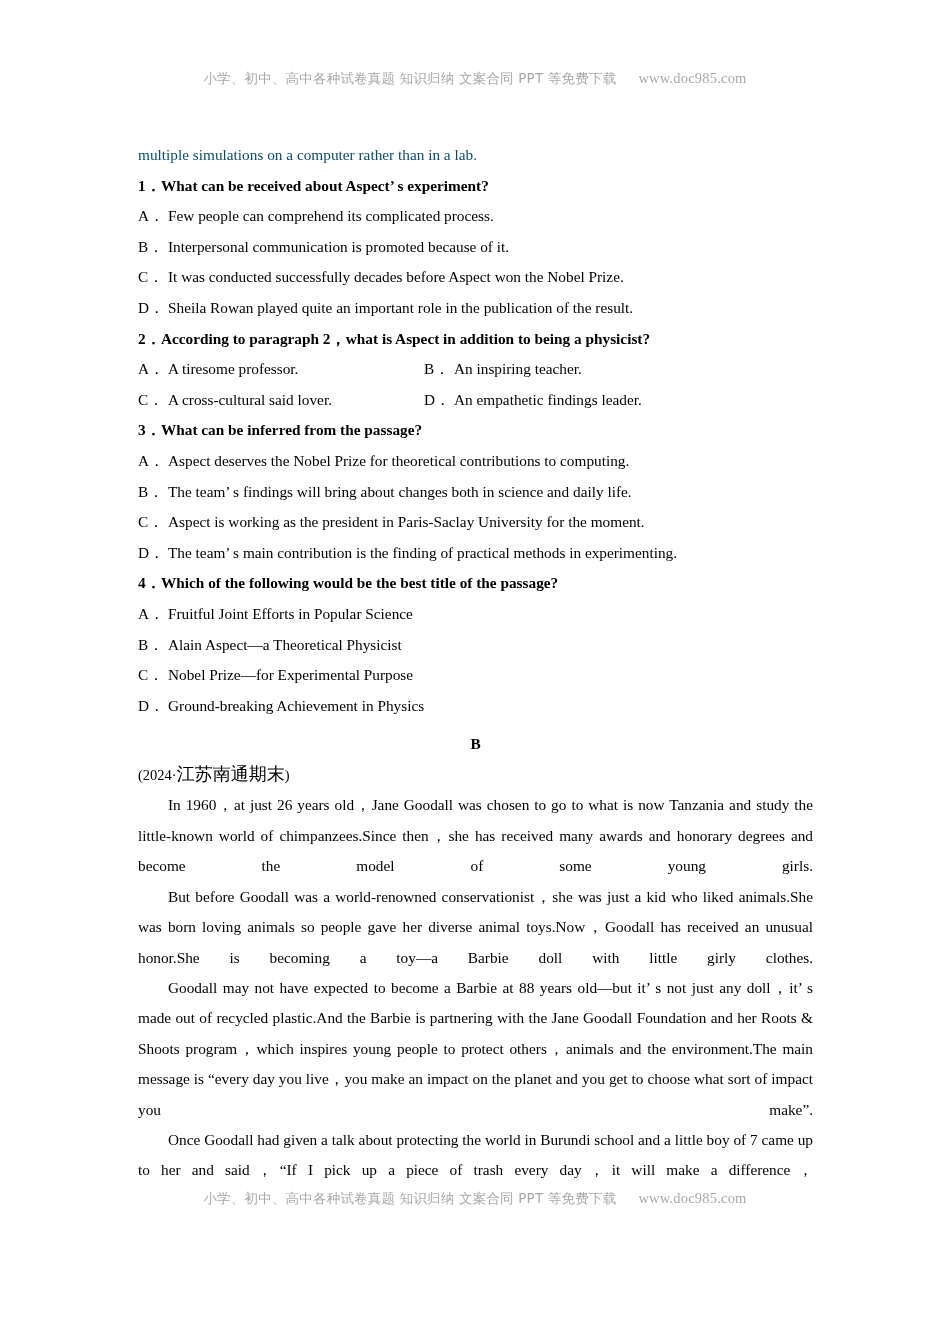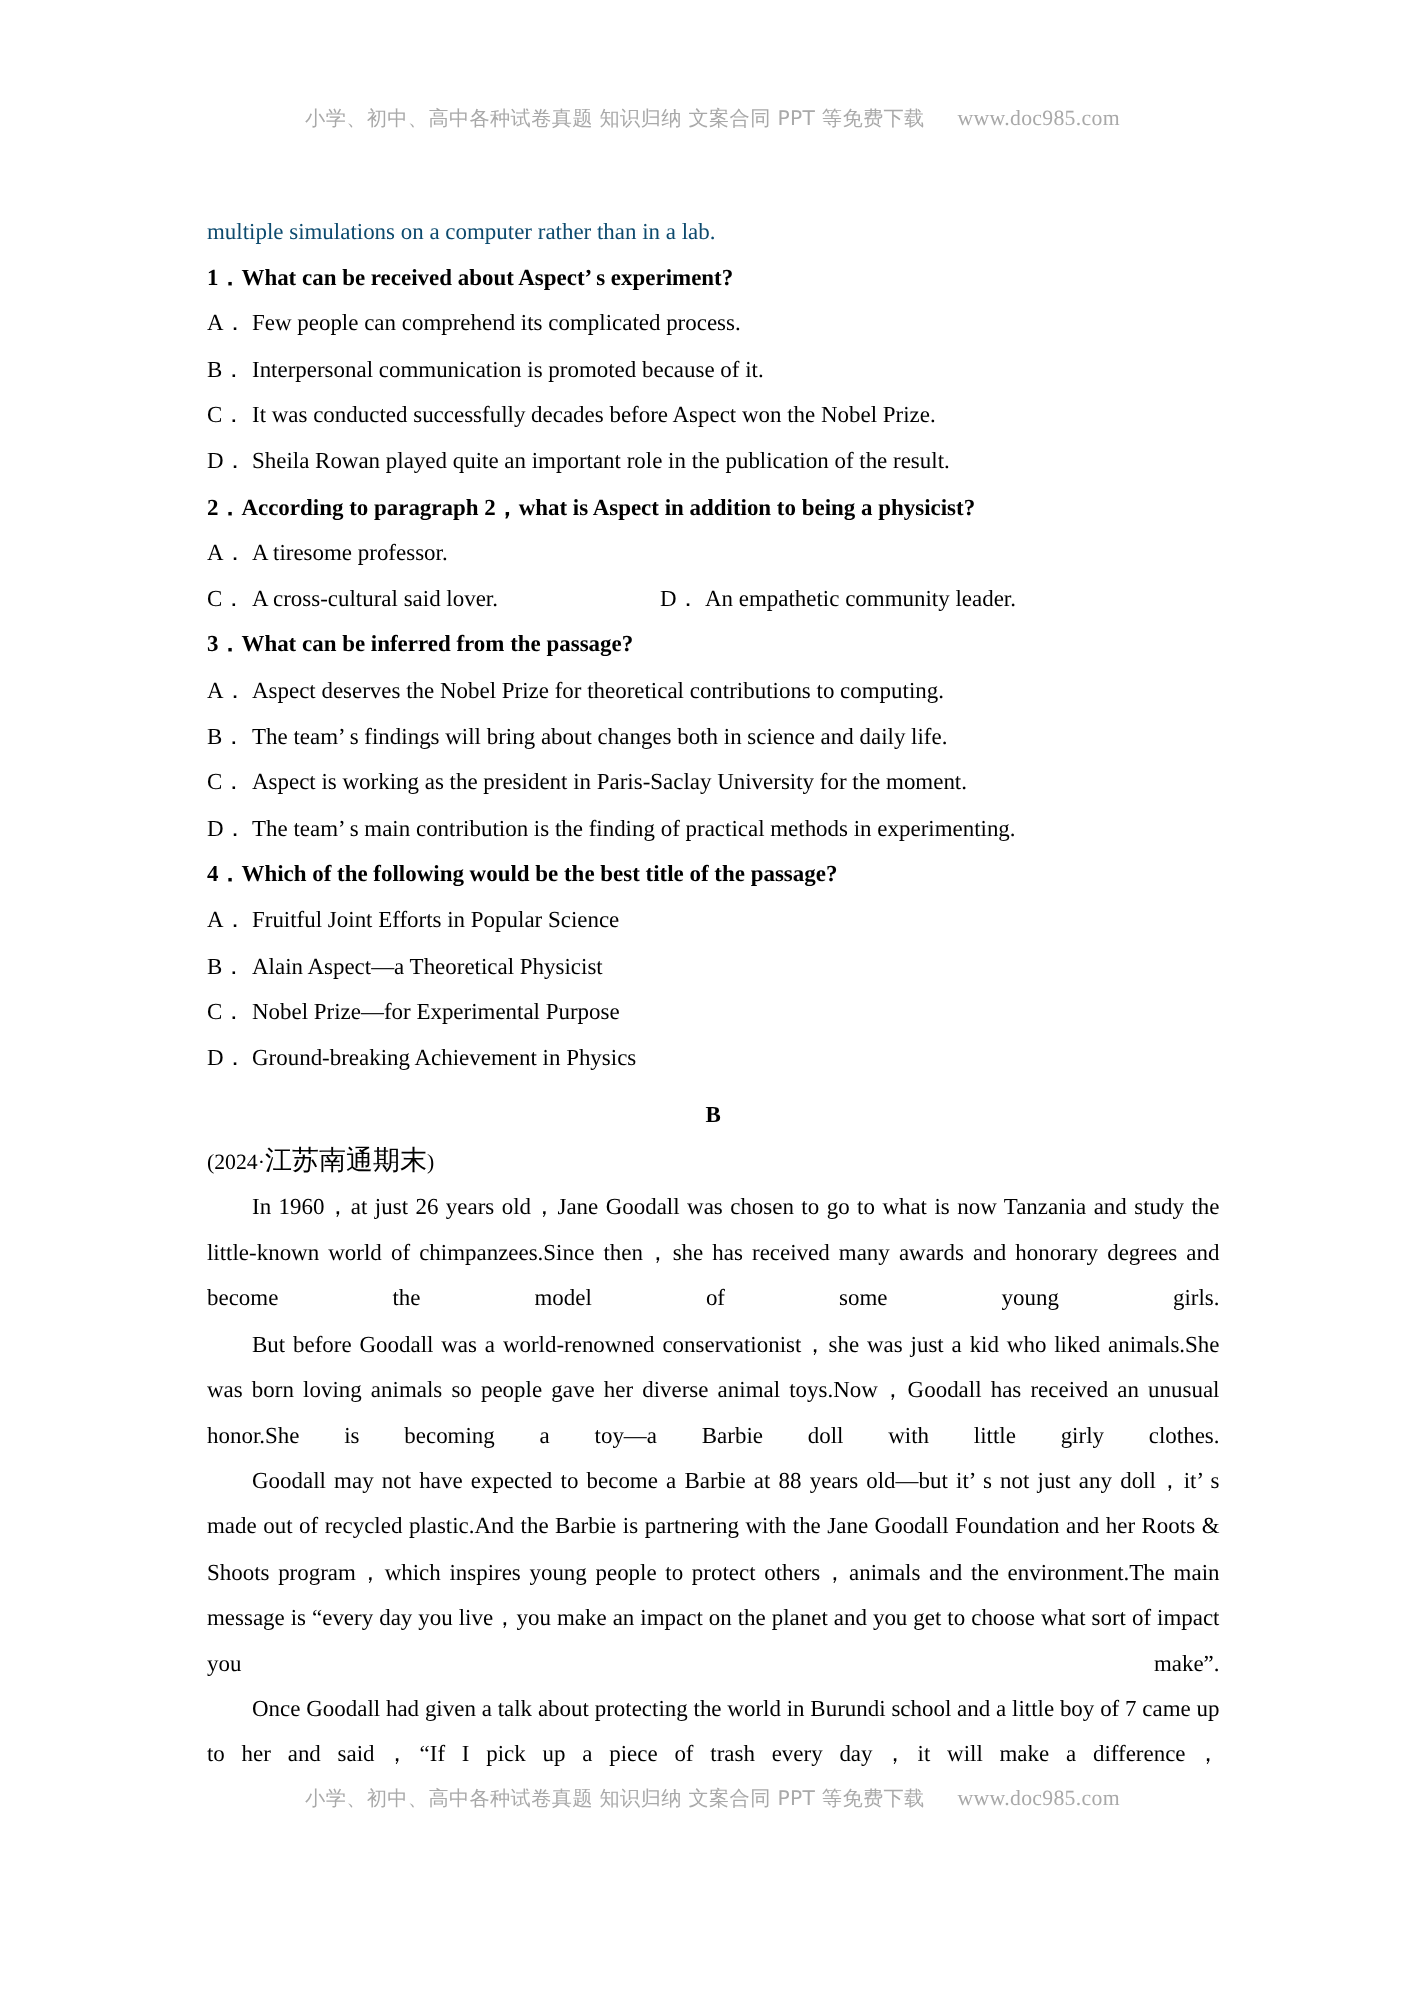--- a/index.html
+++ b/index.html
@@ -75,21 +75,20 @@
     white-space: nowrap;
   }
   .opt .lbl {
     display: inline-block;
     width: 30px;
   }
 
   .opt-row {
     display: flex;
     line-height: 30.6px;
-    gap: 16px;
   }
   .opt-row .col {
     font-size: 15.3px;
     white-space: nowrap;
   }
   .opt-row .col-a { width: 286px; }
   .opt-row .col-b { width: 300px; }
   .opt-row .col .lbl {
     display: inline-block;
     width: 30px;
@@ -141,24 +140,25 @@
 
     <div class="stem"><span>1．</span><span>What can be received about Aspect’ s experiment?</span></div>
     <div class="opt"><span class="lbl">A．</span><span>Few people can comprehend its complicated process.</span></div>
     <div class="opt"><span class="lbl">B．</span><span>Interpersonal communication is promoted because of it.</span></div>
     <div class="opt"><span class="lbl">C．</span><span>It was conducted successfully decades before Aspect won the Nobel Prize.</span></div>
     <div class="opt"><span class="lbl">D．</span><span>Sheila Rowan played quite an important role in the publication of the result.</span></div>
 
     <div class="stem"><span>2．</span><span>According to paragraph 2，what is Aspect in addition to being a physicist?</span></div>
     <div class="opt-row">
       <div class="col col-a"><span class="lbl">A．</span><span>A tiresome professor.</span></div>
+      <div class="col col-b"><span class="lbl">B．</span><span>An inspiring teacher.</span></div>
     </div>
     <div class="opt-row">
       <div class="col col-a"><span class="lbl">C．</span><span>A cross-cultural said lover.</span></div>
-      <div class="col col-b"><span class="lbl">D．</span><span>An empathetic community leader.</span></div>
+      <div class="col col-b"><span class="lbl">D．</span><span>An empathetic findings leader.</span></div>
     </div>
 
     <div class="stem"><span>3．</span><span>What can be inferred from the passage?</span></div>
     <div class="opt"><span class="lbl">A．</span><span>Aspect deserves the Nobel Prize for theoretical contributions to computing.</span></div>
     <div class="opt"><span class="lbl">B．</span><span>The team’ s findings will bring about changes both in science and daily life.</span></div>
     <div class="opt"><span class="lbl">C．</span><span>Aspect is working as the president in Paris-Saclay University for the moment.</span></div>
     <div class="opt"><span class="lbl">D．</span><span>The team’ s main contribution is the finding of practical methods in experimenting.</span></div>
 
     <div class="stem"><span>4．</span><span>Which of the following would be the best title of the passage?</span></div>
     <div class="opt"><span class="lbl">A．</span><span>Fruitful Joint Efforts in Popular Science</span></div>

